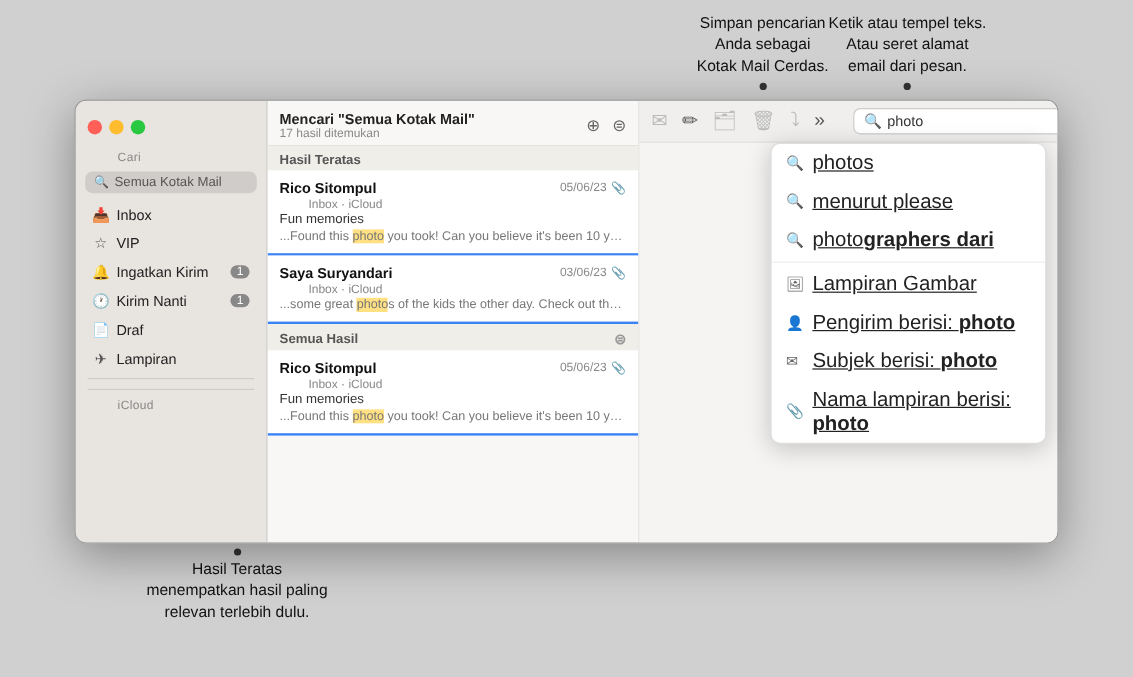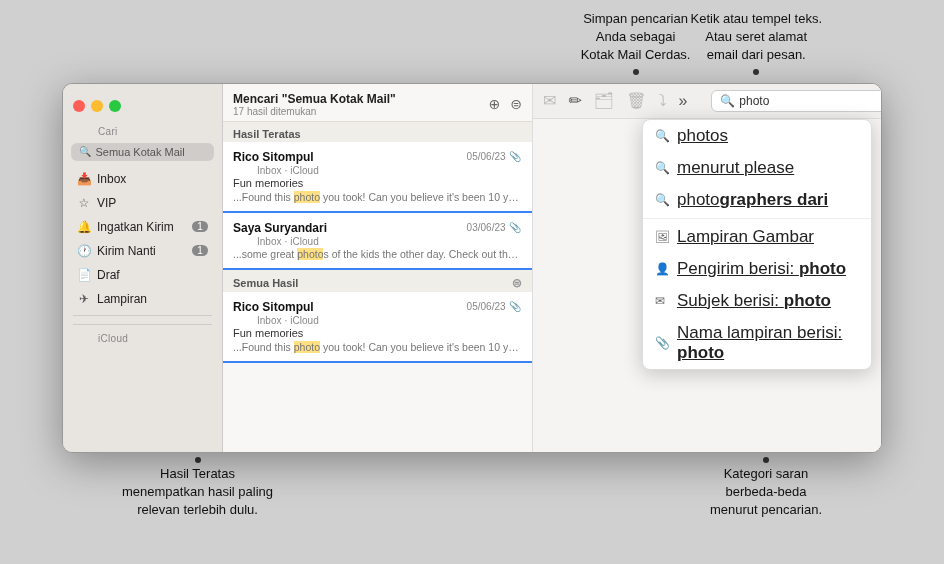--- a/index.html
+++ b/index.html
@@ -521,17 +521,13 @@
     </div>
 
   </div>
 </div>
 
 <div class="annotation-bottom">
   <div>
     <div class="ann-top-dot"></div>
     <div class="ann-bottom-text">Hasil Teratas<br>menempatkan hasil paling<br>relevan terlebih dulu.</div>
   </div>
-  <div>
-    <div class="ann-top-dot"></div>
-    <div class="ann-bottom-text">Kategori saran<br>berbeda-beda<br>menurut pencarian.</div>
-  </div>
 </div>
 
 </body></html>

